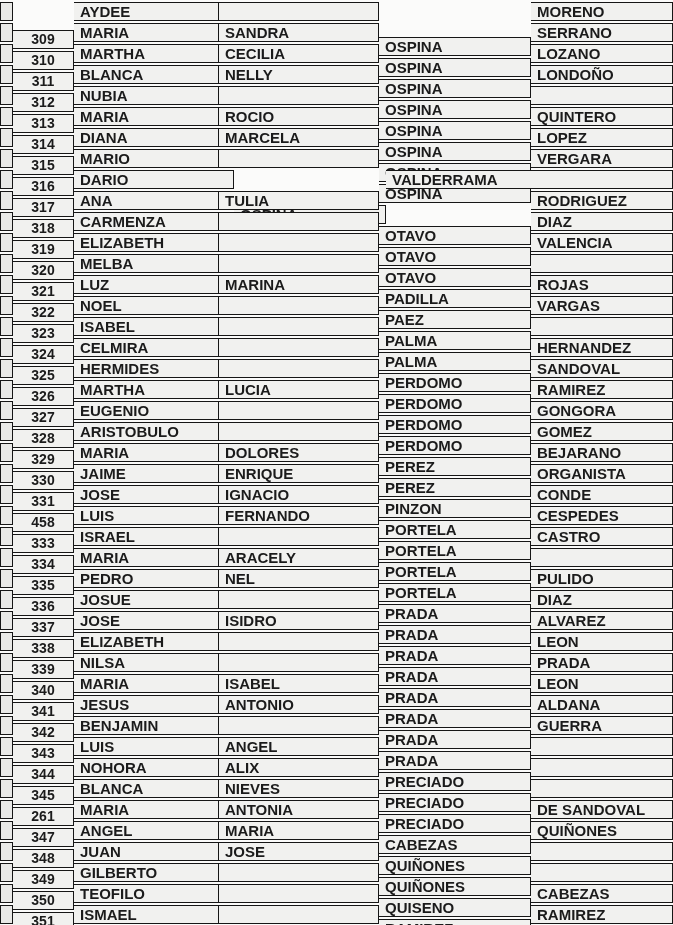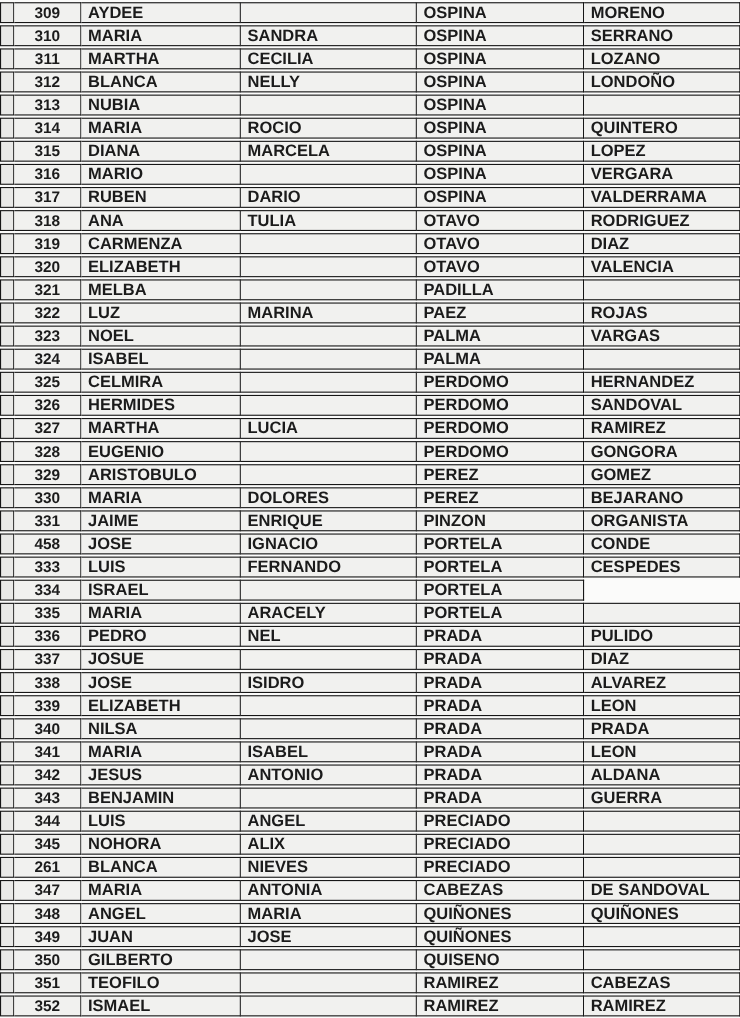--- a/index.html
+++ b/index.html
@@ -43,24 +43,25 @@
   }
   .c-gutter {
     width: 13px;
     border-left: 1px solid var(--border);
     background: var(--gutter-bg);
   }
   .c-num {
     width: 61px;
     text-align: center;
     font-size: 14px;
+    margin-top: 28px;
   }
   .c-first  { width: 145px; padding-left: 6px; }
   .c-middle { width: 160px; padding-left: 6px; }
-  .c-sur1   { width: 152px; padding-left: 6px; }
+  .c-sur1   { width: 152px; padding-left: 6px; margin-top: 35px; }
   .c-sur2   { width: 142px; padding-left: 6px; flex: 1 1 auto; }
 </style>
 </head>
 <body>
 
 <div class="sheet">
   <div>
   <div class="row">
     <div class="cell c-gutter"></div>
     <div class="cell c-num">309</div>
@@ -129,21 +130,20 @@
     <div class="cell c-num">316</div>
     <div class="cell c-first">MARIO</div>
     <div class="cell c-middle"></div>
     <div class="cell c-sur1">OSPINA</div>
     <div class="cell c-sur2">VERGARA</div>
   </div>
 
   <div class="row">
     <div class="cell c-gutter"></div>
     <div class="cell c-num">317</div>
-    <div class="cell c-first">RUBEN</div>
     <div class="cell c-middle">DARIO</div>
     <div class="cell c-sur1">OSPINA</div>
     <div class="cell c-sur2">VALDERRAMA</div>
   </div>
 
   <div class="row">
     <div class="cell c-gutter"></div>
     <div class="cell c-num">318</div>
     <div class="cell c-first">ANA</div>
     <div class="cell c-middle">TULIA</div>
@@ -285,20 +285,21 @@
     <div class="cell c-sur1">PORTELA</div>
     <div class="cell c-sur2">CESPEDES</div>
   </div>
 
   <div class="row">
     <div class="cell c-gutter"></div>
     <div class="cell c-num">334</div>
     <div class="cell c-first">ISRAEL</div>
     <div class="cell c-middle"></div>
     <div class="cell c-sur1">PORTELA</div>
+    <div class="cell c-sur2">CASTRO</div>
   </div>
 
   <div class="row">
     <div class="cell c-gutter"></div>
     <div class="cell c-num">335</div>
     <div class="cell c-first">MARIA</div>
     <div class="cell c-middle">ARACELY</div>
     <div class="cell c-sur1">PORTELA</div>
     <div class="cell c-sur2"></div>
   </div>

